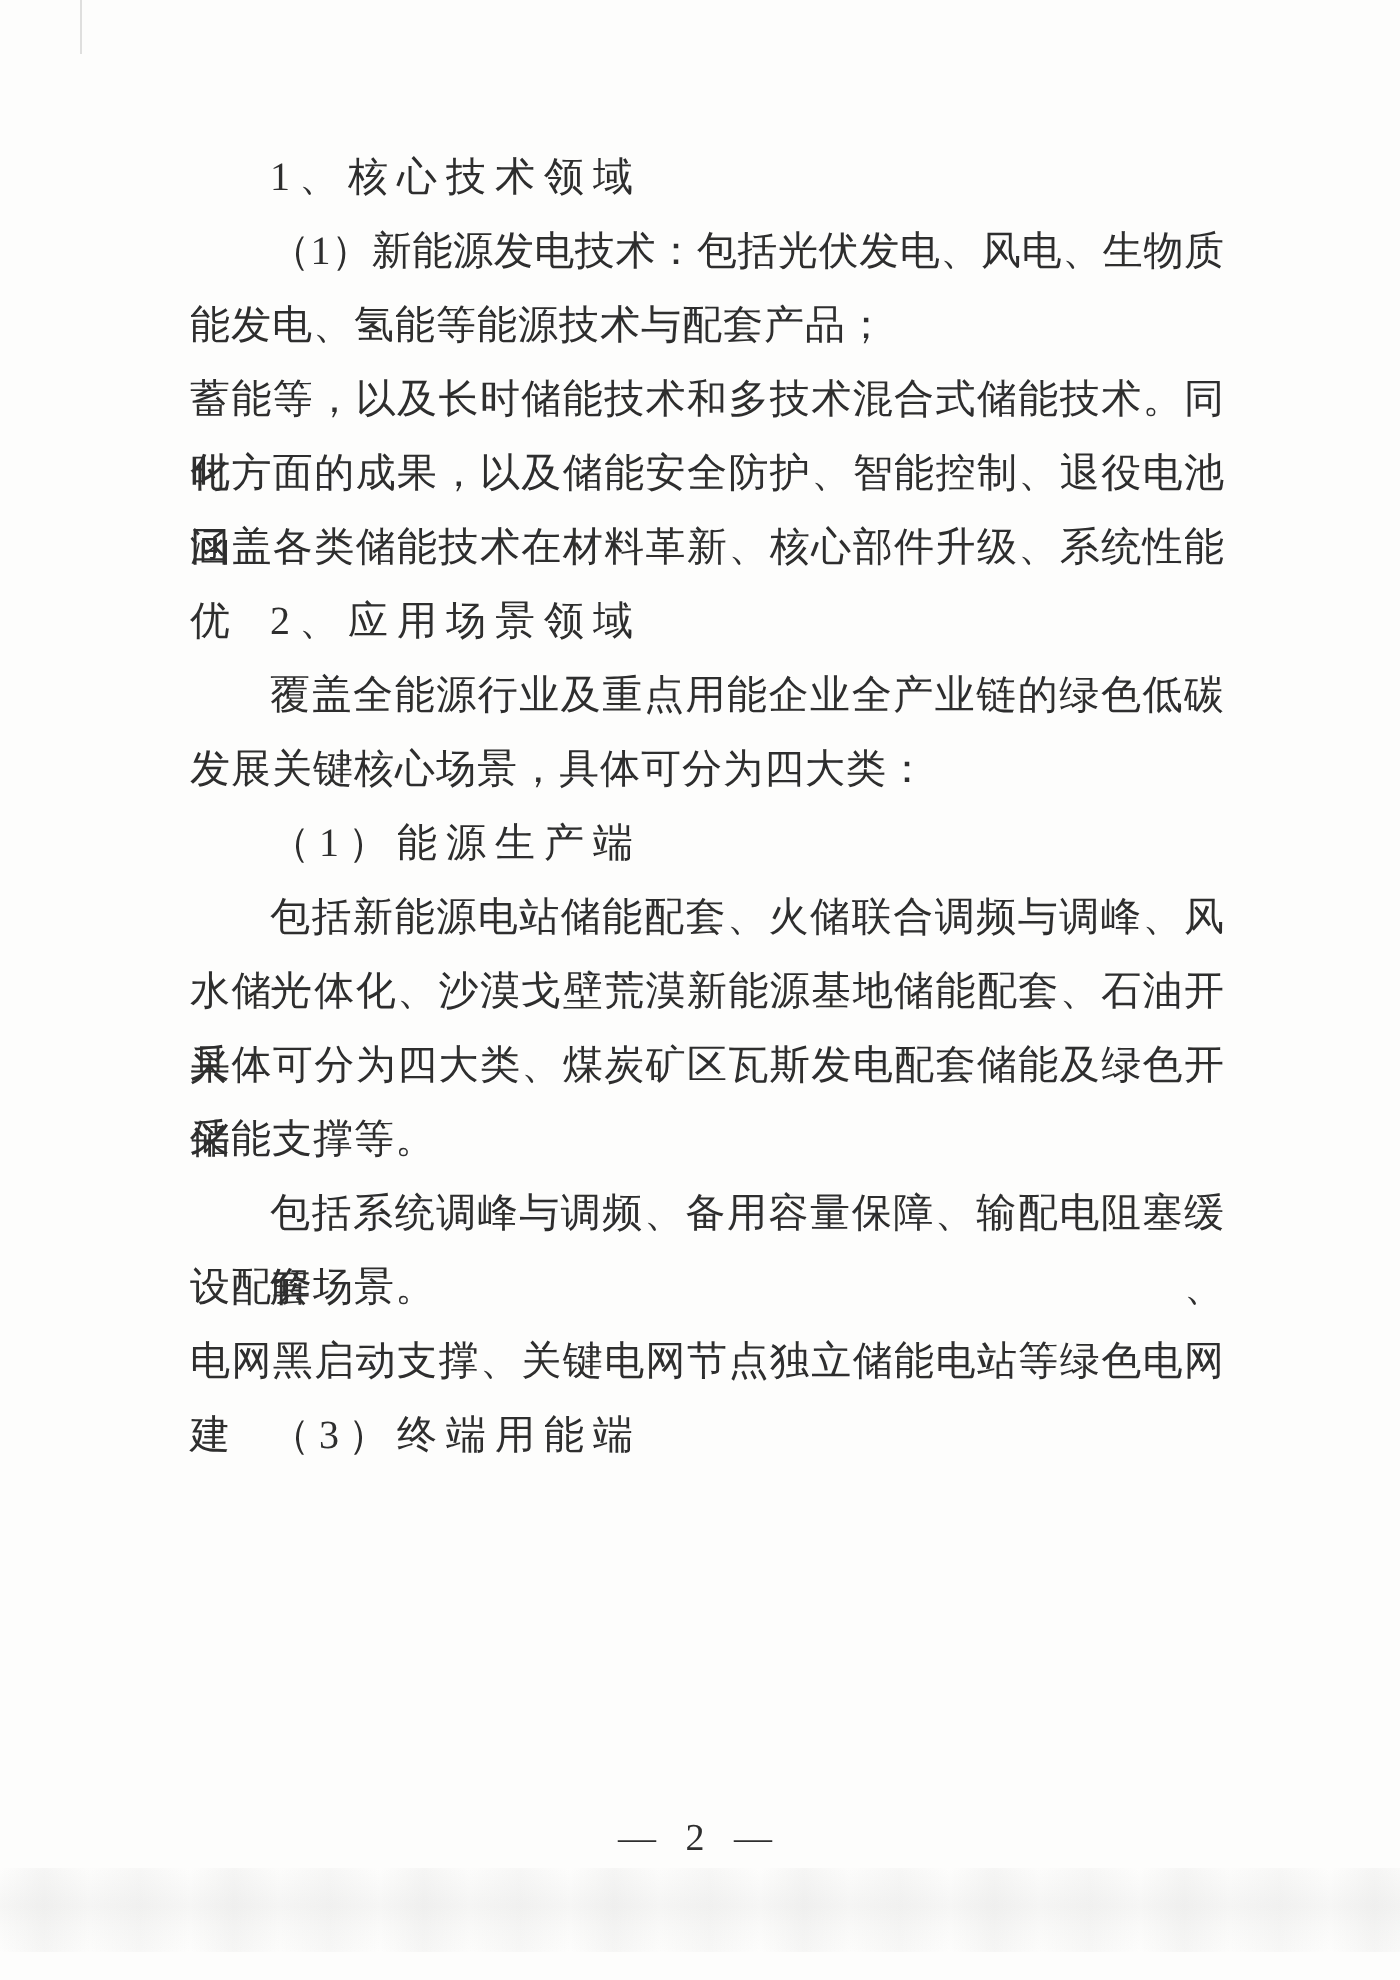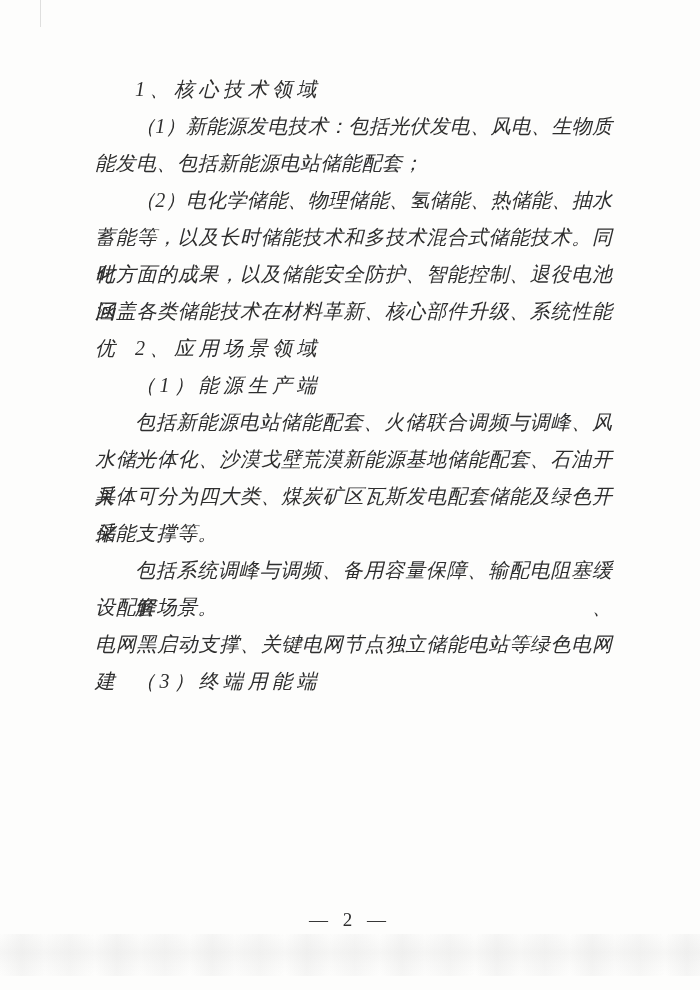--- a/index.html
+++ b/index.html
@@ -10,21 +10,20 @@
     background: #fdfdfc;
     overflow: hidden;
     font-family: "Liberation Serif", "DejaVu Serif", serif;
     color: #2e2e2e;
   }
   .content {
     position: absolute;
     left: 95px;
     top: 71px;
     width: 517px;
-    font-style: italic;
   }
   .ln {
     height: 37px;
     line-height: 37px;
     font-size: 20px;
     letter-spacing: 0.5px;
     white-space: nowrap;
     overflow: visible;
   }
   .indent { padding-left: 40px; }
@@ -75,26 +74,27 @@
 </head>
 <body>
 
 <div class="page">
 
   <div class="scan-vline"></div>
 
   <div class="content">
     <div class="ln indent head">1、核心技术领域</div>
     <div class="ln indent fill">（1）新能源发电技术：包括光伏发电、风电、生物质</div>
-    <div class="ln">能发电、包括新能源电站储能配套；</div>
-    <div class="ln indent fill">（2）电化学储能、物理储能、氢储能、热储能、抽水</div>
+    <div class="ln">能发电、氢能等能源技术与配套产品；</div>
     <div class="ln fill">蓄能等，以及长时储能技术和多技术混合式储能技术。同时</div>
     <div class="ln fill">化方面的成果，以及储能安全防护、智能控制、退役电池回</div>
     <div class="ln fill">涵盖各类储能技术在材料革新、核心部件升级、系统性能优</div>
     <div class="ln indent head">2、应用场景领域</div>
+    <div class="ln indent fill">覆盖全能源行业及重点用能企业全产业链的绿色低碳</div>
+    <div class="ln">发展关键核心场景，具体可分为四大类：</div>
     <div class="ln indent head">（1）能源生产端</div>
     <div class="ln indent fill">包括新能源电站储能配套、火储联合调频与调峰、风光</div>
     <div class="ln fill">水储一体化、沙漠戈壁荒漠新能源基地储能配套、石油开采</div>
     <div class="ln fill">具体可分为四大类、煤炭矿区瓦斯发电配套储能及绿色开采</div>
     <div class="ln">储能支撑等。</div>
     <div class="ln indent fill">包括系统调峰与调频、备用容量保障、输配电阻塞缓解、</div>
     <div class="ln">设配套场景。</div>
     <div class="ln fill">电网黑启动支撑、关键电网节点独立储能电站等绿色电网建</div>
     <div class="ln indent head">（3）终端用能端</div>
   </div>

